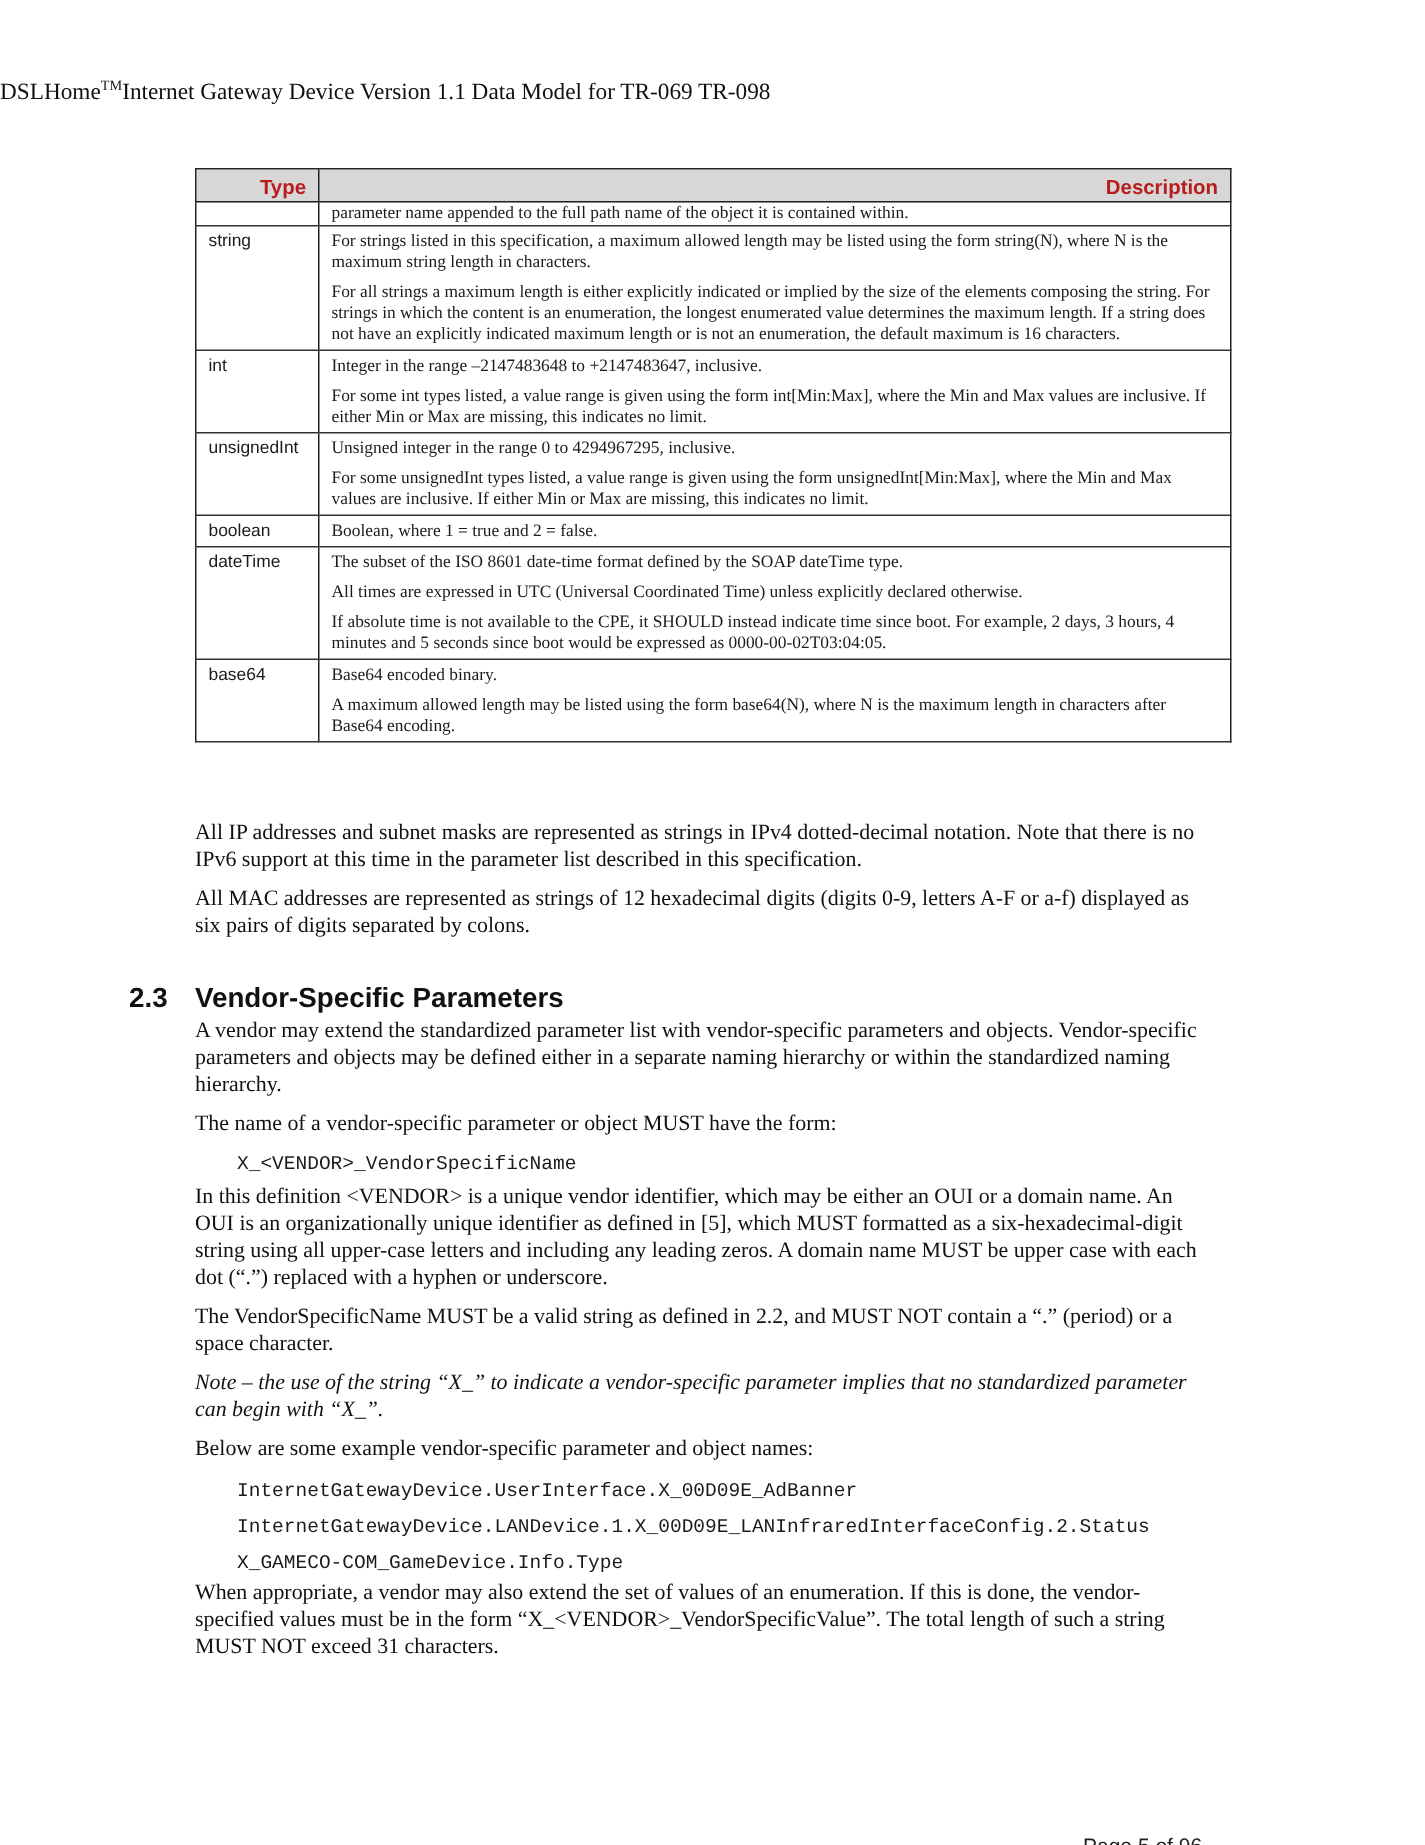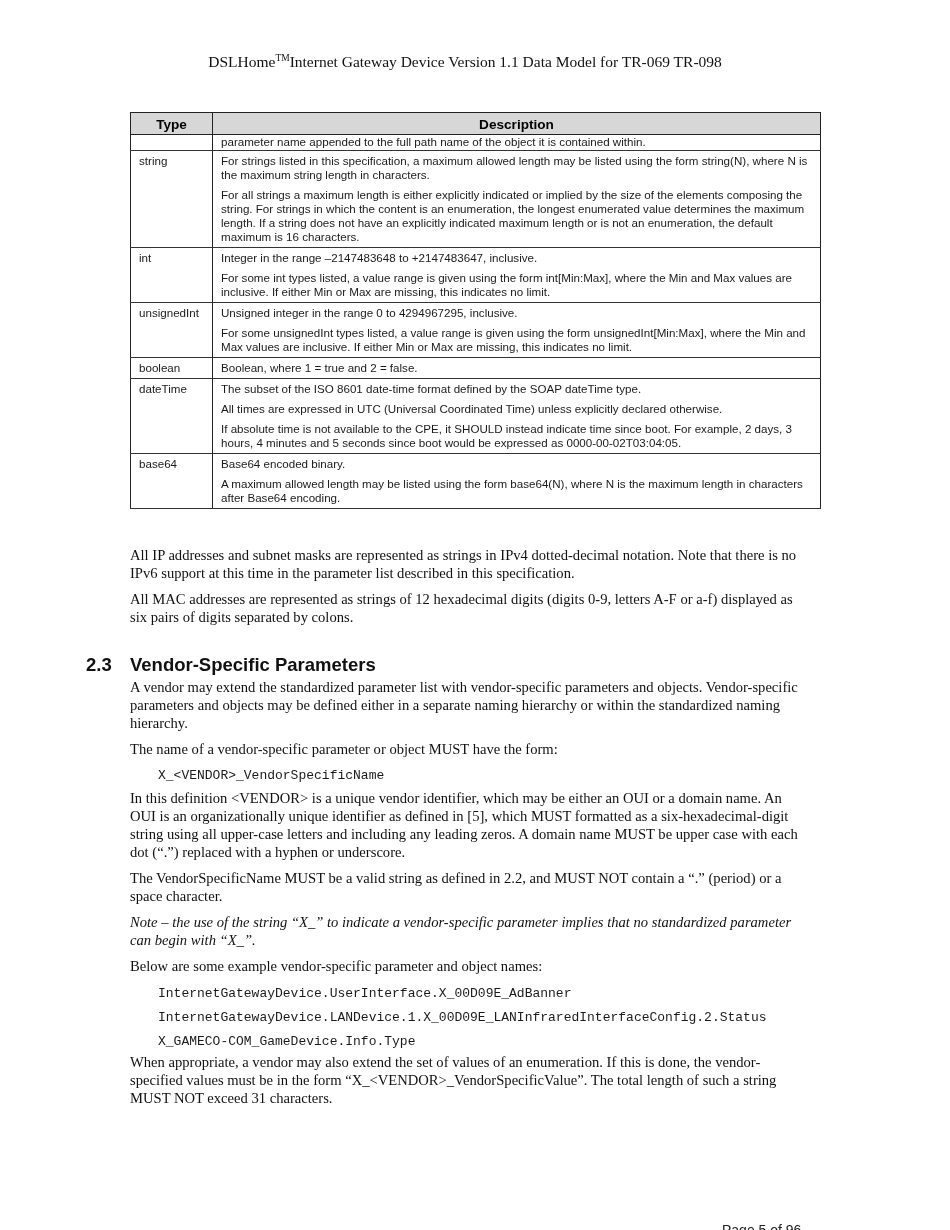--- a/index.html
+++ b/index.html
@@ -1,40 +1,40 @@
 <!DOCTYPE html>
 <html><head>
 <meta charset="utf-8">
 <style>
   html, body { margin: 0; padding: 0; background: #ffffff; }
   body { width: 950px; height: 1230px; position: relative; overflow: hidden; color: #111; }
   .page-header {
-    position: absolute; top: 53px; left: 0; width: 930px; text-align: center;
+    position: absolute; top: 53px; left: 0; width: 930px; 
     font-family: "Liberation Serif", serif; font-size: 15.5px; color: #111;
   }
   .page-header sup { font-size: 9.5px; vertical-align: 6px; }
 
   table.types {
     position: absolute; left: 130px; top: 112px; width: 691px;
     border-collapse: collapse;
     font-family: "Liberation Sans", sans-serif; font-size: 11.6px; color: #1a1a1a;
     border: 1.3px solid #222;
   }
   table.types th {
-    background: #d7d7d7; text-align: center; font-weight: bold; font-size: 13.6px;
-    padding: 2px 8px 1px 8px; border: 1.3px solid #222; height: 18px; color: #000000;
+    background: #d7d7d7; text-align: right; font-weight: bold; font-size: 13.6px;
+    padding: 2px 8px 1px 8px; border: 1.3px solid #222; height: 18px; color: #b91c1c;
   }
   table.types td {
     vertical-align: top; padding: 3px 8px 3px 8px;
     border-left: 1px solid #888; border-right: 1px solid #222;
     border-top: 1.3px solid #333; border-bottom: 1.3px solid #333;
     line-height: 14px;
   }
   table.types td.type-cell { width: 65px; border-left: 1.3px solid #222; }
-  table.types td p { margin: 0 0 6px 0; }
+  table.types td p { margin: 0 0 6px 0; font-family: Liberation Serif, serif; }
   table.types td p:last-child { margin-bottom: 0; }
   table.types tr.cont td { padding-top: 0; padding-bottom: 1px; }
 
   .body-text {
     position: absolute; left: 130px; width: 672px;
     font-family: "Liberation Serif", serif; font-size: 14.6px; line-height: 18px; color: #111;
   }
   .body-text p { margin: 0 0 8px 0; }
   .section-heading {
     position: absolute; left: 86px; top: 654px;

